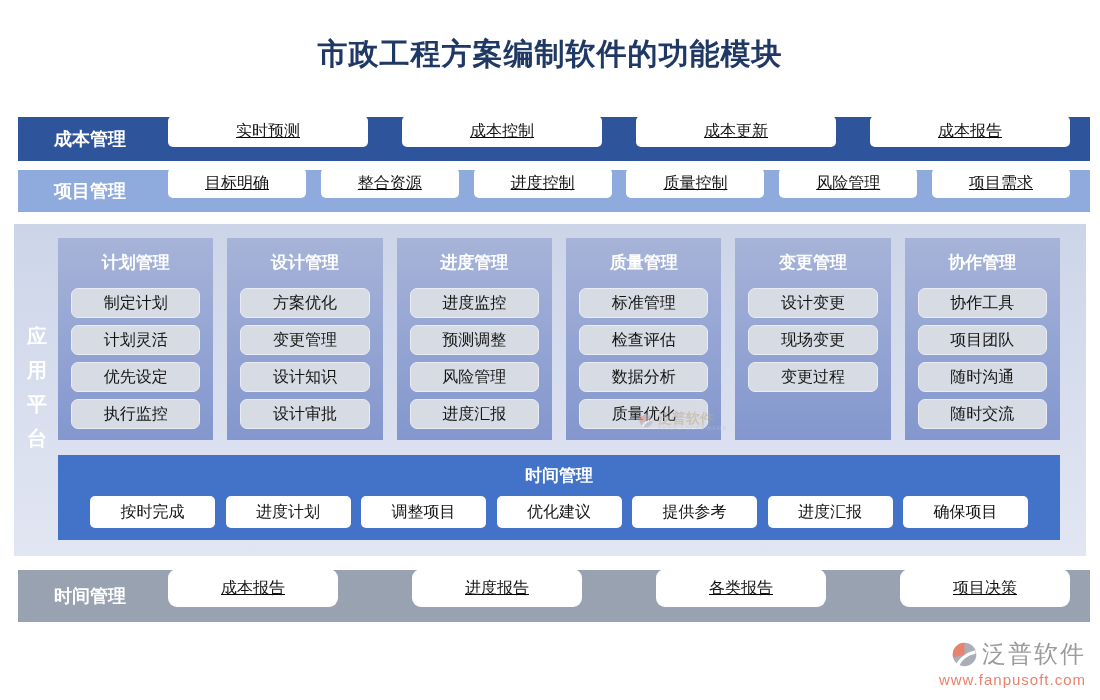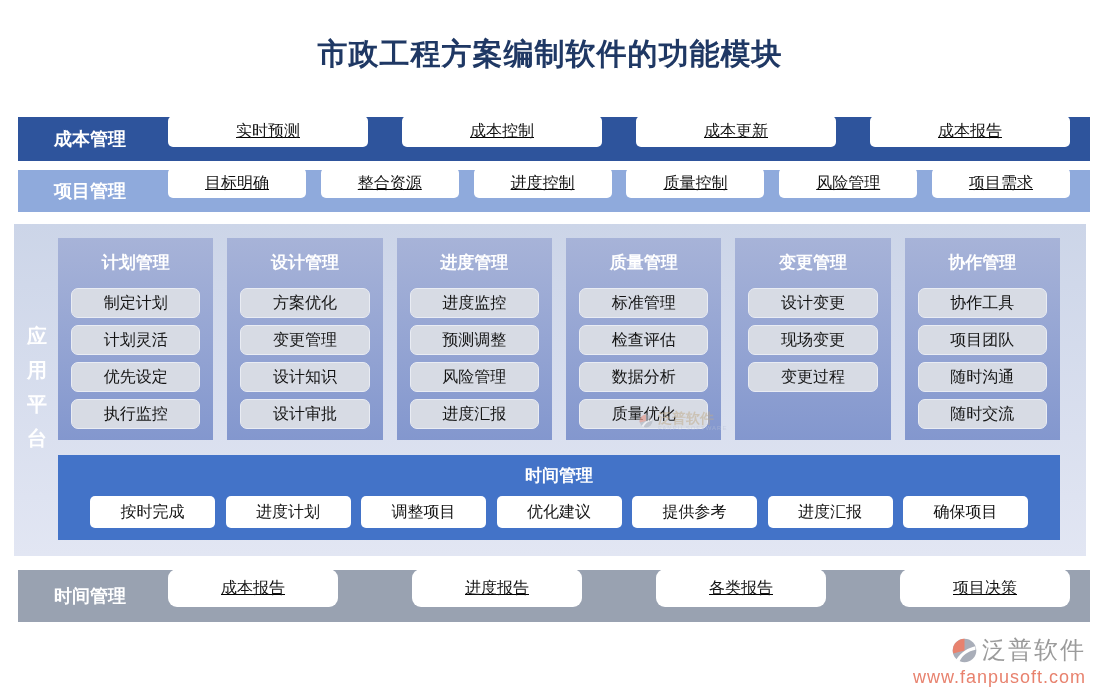--- a/index.html
+++ b/index.html
@@ -41,21 +41,21 @@
   .time-bar .wbtn{width:125px;height:32px;border-radius:5px;}
 
   .wm-center{position:absolute;left:638px;top:411px;display:flex;align-items:center;gap:4px;opacity:.5;}
   .wm-center .wm-txt{line-height:1;}
   .wm-center .wm-brand{font-size:14px;color:#c0ab88;font-weight:bold;}
   .wm-center .wm-sub{font-size:6px;color:#b9c1d6;letter-spacing:1px;}
 
   .wm-footer{position:absolute;right:14px;bottom:12px;text-align:center;}
   .wm-footer .row1{display:flex;align-items:center;gap:4px;justify-content:flex-end;}
   .wm-footer .brand{font-size:24px;color:var(--brand-gray);letter-spacing:2px;}
-  .wm-footer .url{font-size:18px;color:var(--brand-salmon);letter-spacing:1px;margin-top:1px;}
+  .wm-footer .url{font-size:15px;color:var(--brand-salmon);letter-spacing:1px;margin-top:1px;}
 </style>
 </head>
 <body>
 
 <div class="page">
 
   <div class="title">市政工程方案编制软件的功能模块</div>
 
   <div class="hbar bar-cost">
     <div class="bar-label">成本管理</div>

